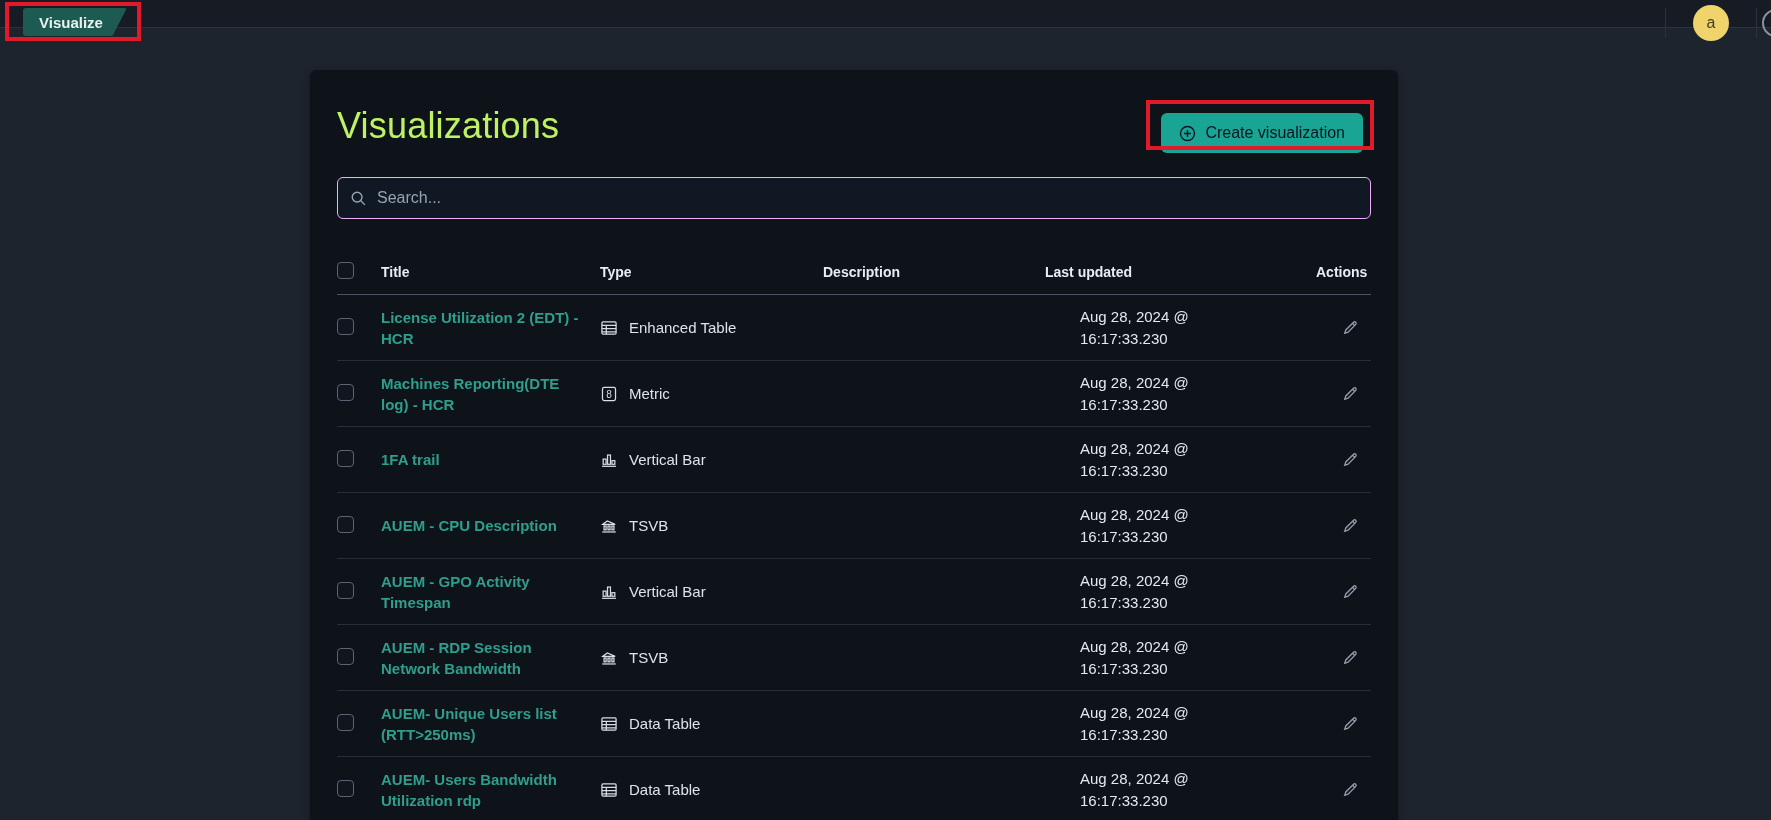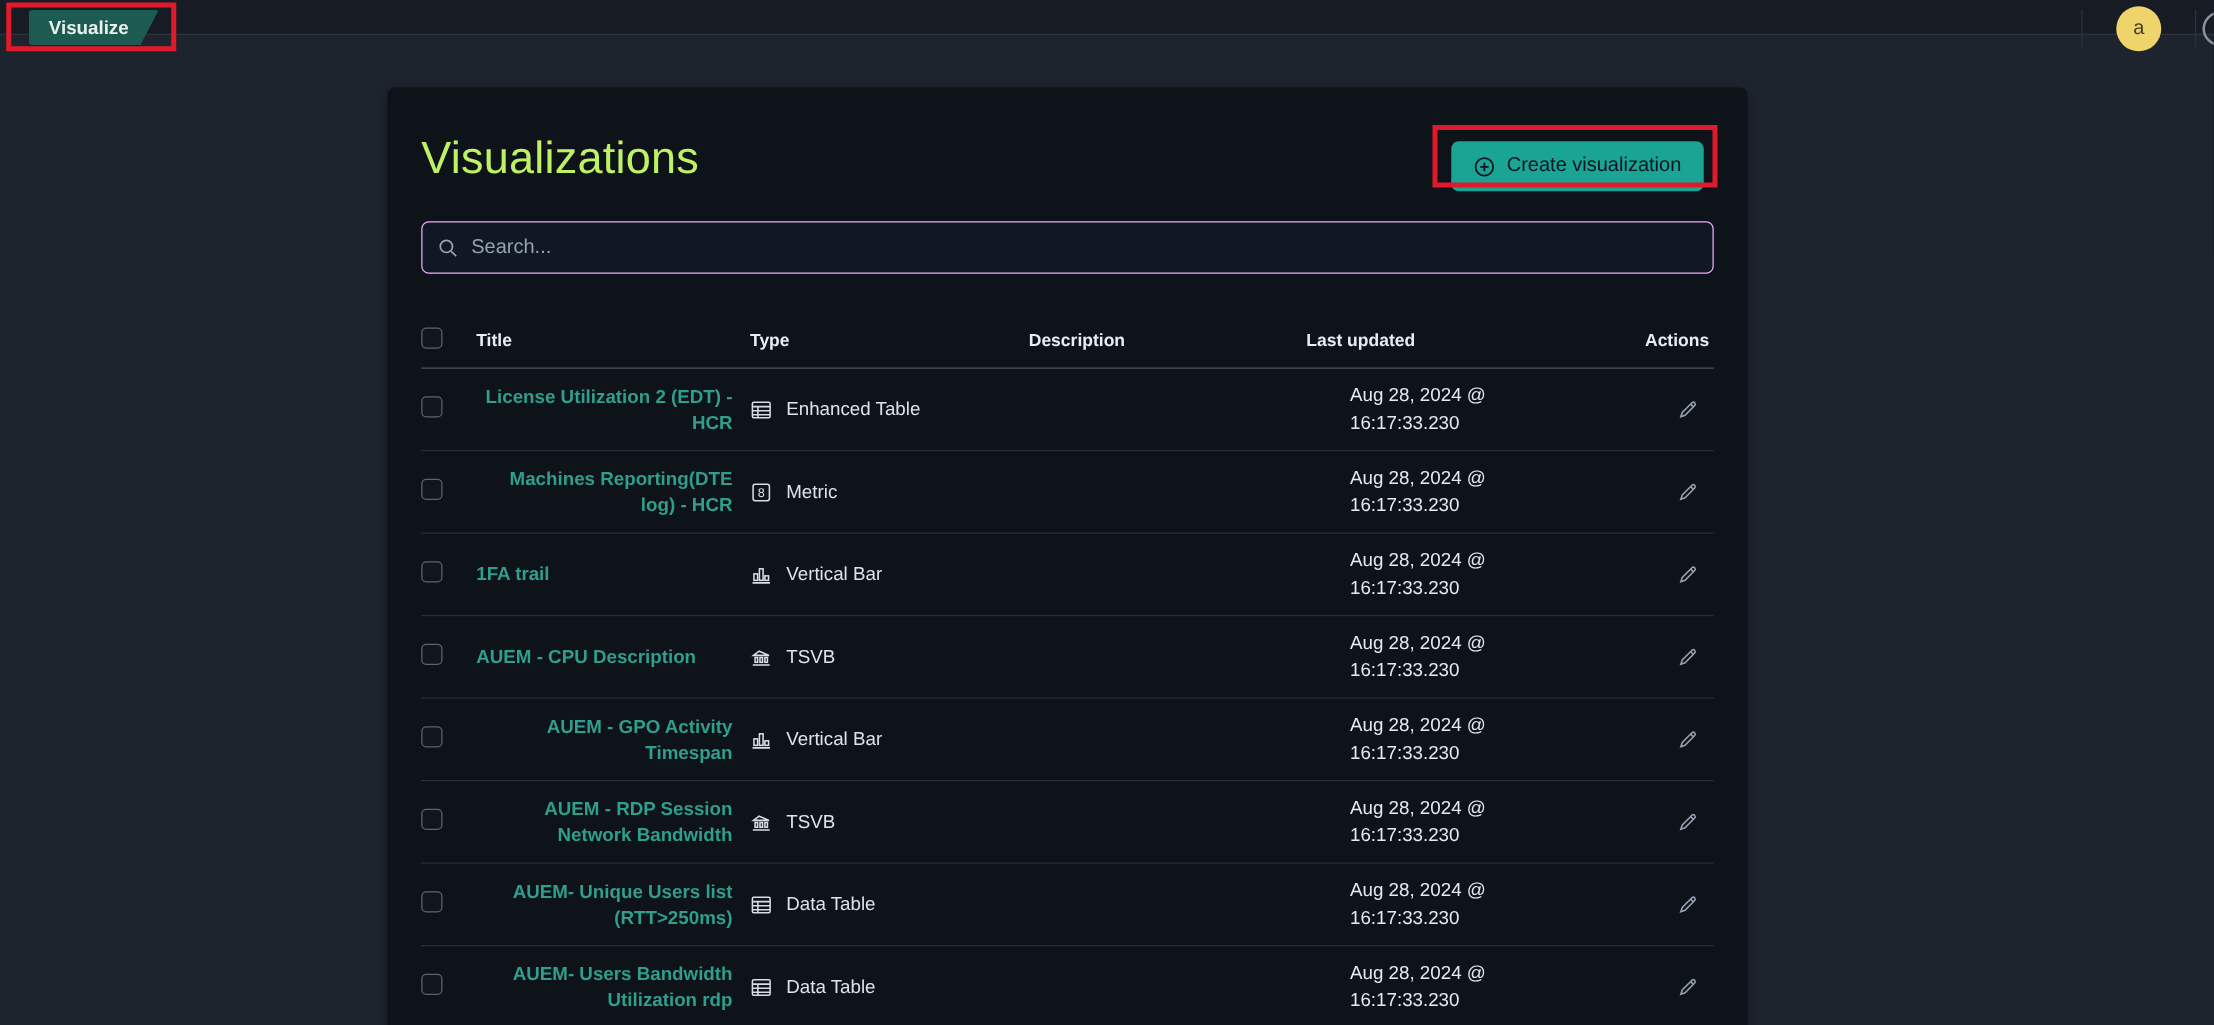--- a/index.html
+++ b/index.html
@@ -79,21 +79,21 @@
   .col-desc    { width:222px; flex:none; }
   .col-updated { width:271px; flex:none; }
   .col-actions { flex:1; display:flex; justify-content:flex-end; padding-right:10px; }
   .thead .col-actions { font-weight:700; }
   .checkbox {
     width:17px; height:17px; border:1px solid #5a6472; border-radius:4px;
     background:#11161e; display:inline-block; cursor:pointer;
   }
   .title-link {
     color:#2f9e8c; font-weight:600; text-decoration:none; line-height:1.4;
-    display:inline-block; cursor:pointer;text-align:right;
+    display:inline-block; cursor:pointer;
   }
   .updated-cell { width:135px; line-height:1.45; color:#e3e9f1;margin-left:35px; }
   .type-icon { width:18px; height:18px; color:#d8dee8; flex:none; display:flex; align-items:center; }
   .edit-btn { width:22px; height:22px; color:#97a1b1; cursor:pointer; display:flex; align-items:center; justify-content:center; }
 </style>
 </head>
 <body>
 
 <div class="topbar">
   <div class="viz-tab">

